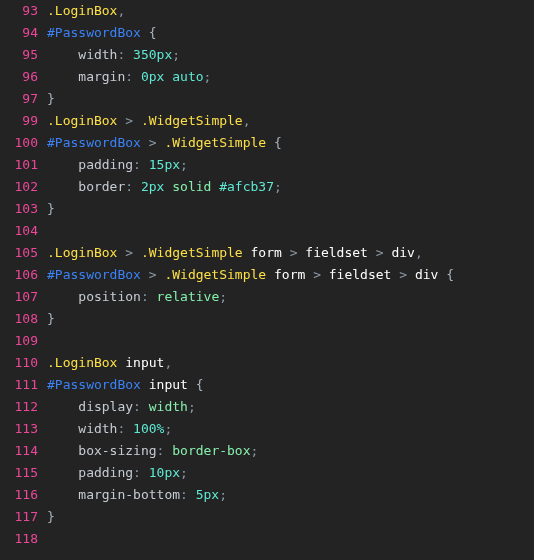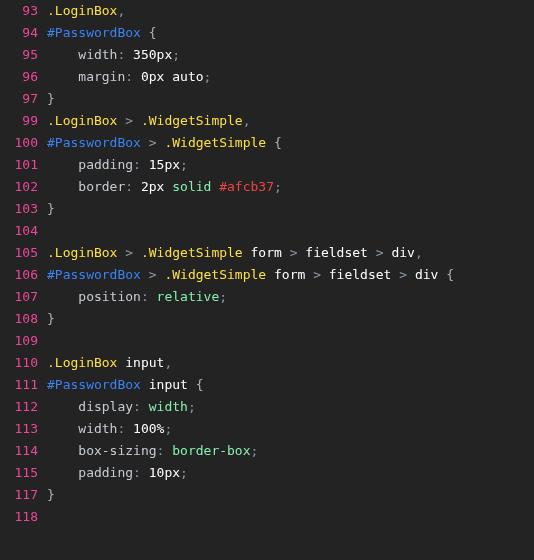--- a/index.html
+++ b/index.html
@@ -57,23 +57,23 @@
     line-height: 22px;
     white-space: pre;
     font-family: "DejaVu Sans Mono", "Liberation Mono", monospace;
   }
 
   
   .t-class    { color: #fde047; }
   .t-id       { color: #3b82f6; }
   .t-element  { color: #ffffff; }
   .t-prop     { color: #c6ccd3; }
-  .t-value    { color: #ffffff; }
+  .t-value    { color: #5eead4; }
   .t-keyword  { color: #86efac; }
-  .t-hex      { color: #ef4444; }
+  .t-hex      { color: #5eead4; }
   .t-punct    { color: #8a99a7; }
   .t-brace    { color: #a9b4bf; }
   .t-plain    { color: #c6ccd3; }
 </style>
 </head>
 <body>
 
 <div id="editor">
   <div class="code-area">
       <div class="line"><div class="gutter">93</div><div class="content"><span class="t-class">.LoginBox</span><span class="t-punct">,</span></div></div>
@@ -91,16 +91,17 @@
       <div class="line"><div class="gutter">106</div><div class="content"><span class="t-id">#PasswordBox</span><span class="t-plain"> </span><span class="t-punct">&gt;</span><span class="t-plain"> </span><span class="t-class">.WidgetSimple</span><span class="t-plain"> </span><span class="t-element">form</span><span class="t-plain"> </span><span class="t-punct">&gt;</span><span class="t-plain"> </span><span class="t-element">fieldset</span><span class="t-plain"> </span><span class="t-punct">&gt;</span><span class="t-plain"> </span><span class="t-element">div</span><span class="t-plain"> </span><span class="t-brace">{</span></div></div>
       <div class="line"><div class="gutter">107</div><div class="content"><span class="t-plain">    </span><span class="t-prop">position</span><span class="t-punct">:</span><span class="t-plain"> </span><span class="t-keyword">relative</span><span class="t-punct">;</span></div></div>
       <div class="line"><div class="gutter">108</div><div class="content"><span class="t-brace">}</span></div></div>
       <div class="line"><div class="gutter">109</div><div class="content"></div></div>
       <div class="line"><div class="gutter">110</div><div class="content"><span class="t-class">.LoginBox</span><span class="t-plain"> </span><span class="t-element">input</span><span class="t-punct">,</span></div></div>
       <div class="line"><div class="gutter">111</div><div class="content"><span class="t-id">#PasswordBox</span><span class="t-plain"> </span><span class="t-element">input</span><span class="t-plain"> </span><span class="t-brace">{</span></div></div>
       <div class="line"><div class="gutter">112</div><div class="content"><span class="t-plain">    </span><span class="t-prop">display</span><span class="t-punct">:</span><span class="t-plain"> </span><span class="t-keyword">width</span><span class="t-punct">;</span></div></div>
       <div class="line"><div class="gutter">113</div><div class="content"><span class="t-plain">    </span><span class="t-prop">width</span><span class="t-punct">:</span><span class="t-plain"> </span><span class="t-value">100%</span><span class="t-punct">;</span></div></div>
       <div class="line"><div class="gutter">114</div><div class="content"><span class="t-plain">    </span><span class="t-prop">box-sizing</span><span class="t-punct">:</span><span class="t-plain"> </span><span class="t-keyword">border-box</span><span class="t-punct">;</span></div></div>
       <div class="line"><div class="gutter">115</div><div class="content"><span class="t-plain">    </span><span class="t-prop">padding</span><span class="t-punct">:</span><span class="t-plain"> </span><span class="t-value">10px</span><span class="t-punct">;</span></div></div>
+      <div class="line"><div class="gutter">116</div><div class="content"><span class="t-plain">    </span><span class="t-prop">margin-bottom</span><span class="t-punct">:</span><span class="t-plain"> </span><span class="t-value">5px</span><span class="t-punct">;</span></div></div>
       <div class="line"><div class="gutter">117</div><div class="content"><span class="t-brace">}</span></div></div>
       <div class="line"><div class="gutter">118</div><div class="content"></div></div>
     </div>
 </div>
 
 </body></html>

